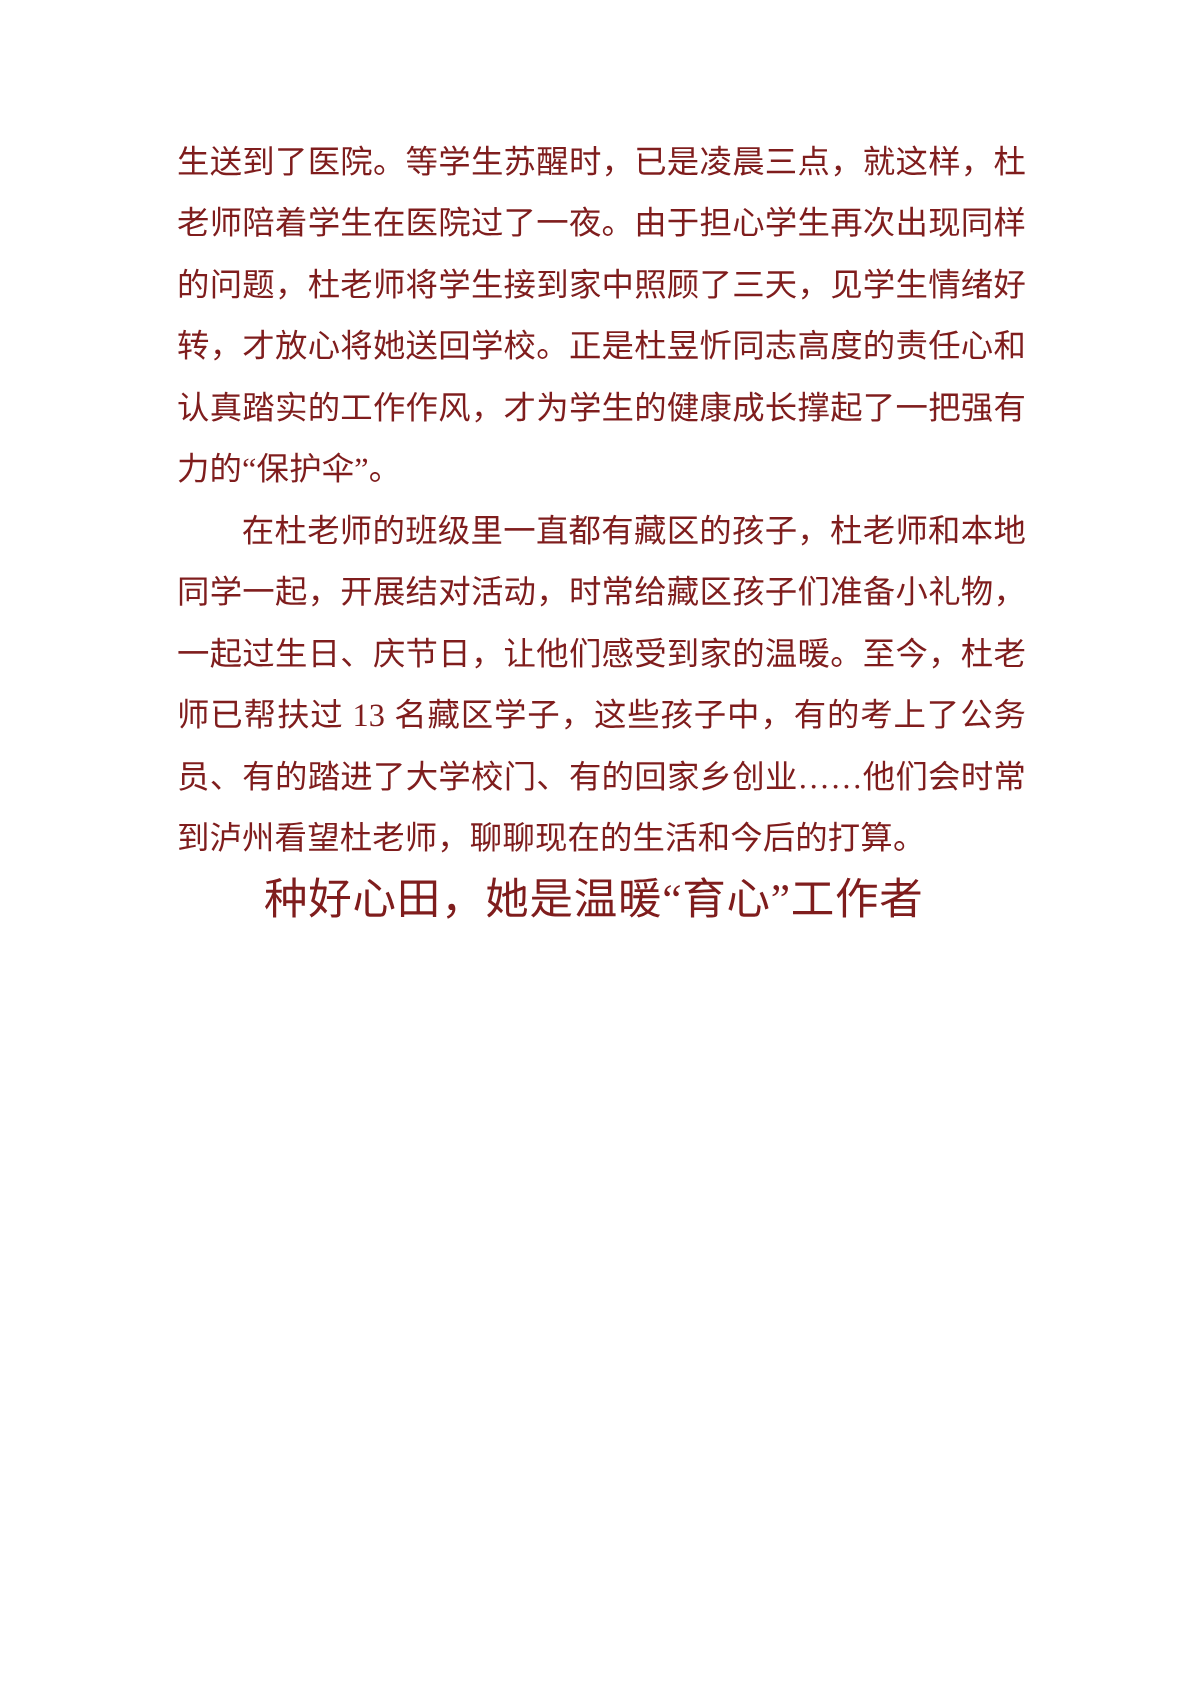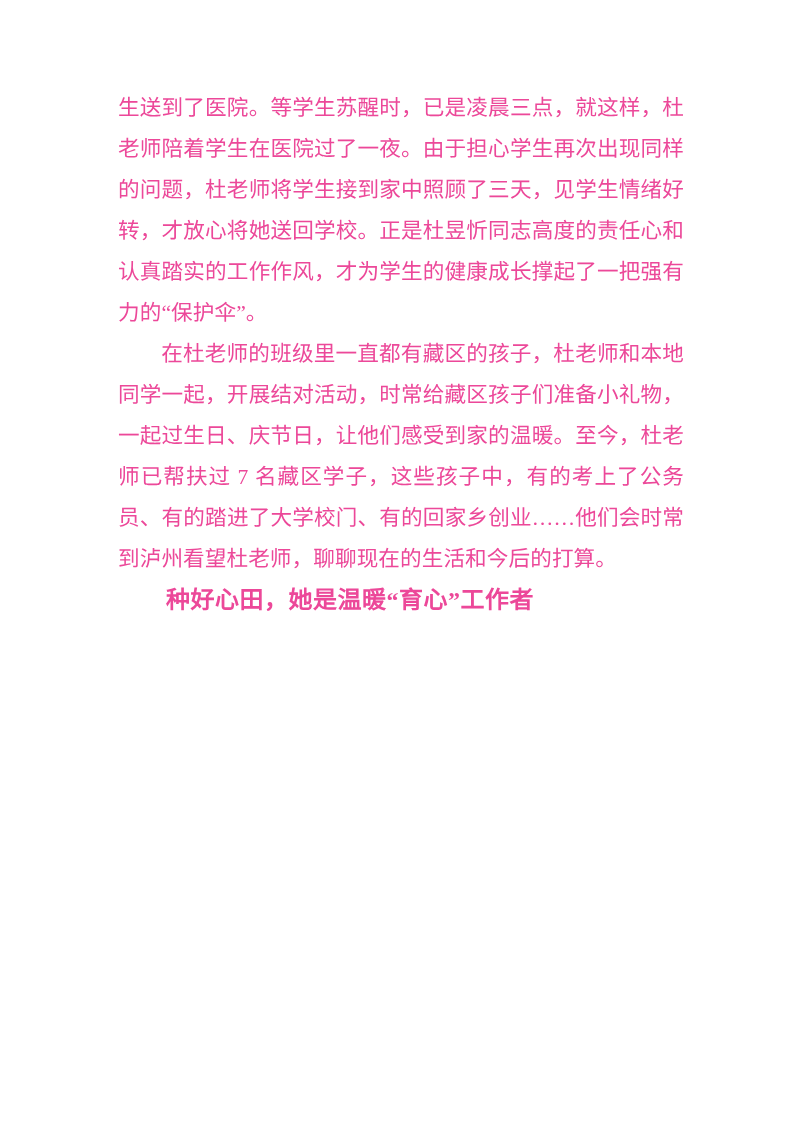--- a/index.html
+++ b/index.html
@@ -10,43 +10,43 @@
   .page {
     position: relative;
     width: 793px;
     height: 793px;
     margin: 0 auto;
     background: #ffffff;
     overflow: hidden;
     box-sizing: border-box;
     padding: 88px 109px 0 118px;
     font-family: "Liberation Serif", "DejaVu Serif", serif;
-    color: #ec4899;
+    color: #7f1d1d;
   }
   .para {
     margin: 0;
     font-size: 21.6px;
     line-height: 41px;
     text-align: justify;
     text-justify: inter-ideograph;
     word-break: break-all;
     letter-spacing: 0.1px;
   }
   .para.indent {
     text-indent: 2em;
   }
   .section-heading {
     margin: 0;
-    font-size: 24px;
+    font-size: 29px;
     line-height: 41px;
-    font-weight: bold;
+    font-weight: normal;
     text-indent: 2em;
     letter-spacing: 0.5px;
   }
 </style>
 </head>
 <body>
 
 <div class="page">
   <p class="para">生送到了医院。等学生苏醒时，已是凌晨三点，就这样，杜老师陪着学生在医院过了一夜。由于担心学生再次出现同样的问题，杜老师将学生接到家中照顾了三天，见学生情绪好转，才放心将她送回学校。正是杜昱忻同志高度的责任心和认真踏实的工作作风，才为学生的健康成长撑起了一把强有力的“保护伞”。</p>
-  <p class="para indent">在杜老师的班级里一直都有藏区的孩子，杜老师和本地同学一起，开展结对活动，时常给藏区孩子们准备小礼物，一起过生日、庆节日，让他们感受到家的温暖。至今，杜老师已帮扶过 7 名藏区学子，这些孩子中，有的考上了公务员、有的踏进了大学校门、有的回家乡创业……他们会时常到泸州看望杜老师，聊聊现在的生活和今后的打算。</p>
+  <p class="para indent">在杜老师的班级里一直都有藏区的孩子，杜老师和本地同学一起，开展结对活动，时常给藏区孩子们准备小礼物，一起过生日、庆节日，让他们感受到家的温暖。至今，杜老师已帮扶过 13 名藏区学子，这些孩子中，有的考上了公务员、有的踏进了大学校门、有的回家乡创业……他们会时常到泸州看望杜老师，聊聊现在的生活和今后的打算。</p>
   <p class="section-heading">种好心田，她是温暖“育心”工作者</p>
 </div>
 
 </body></html>

